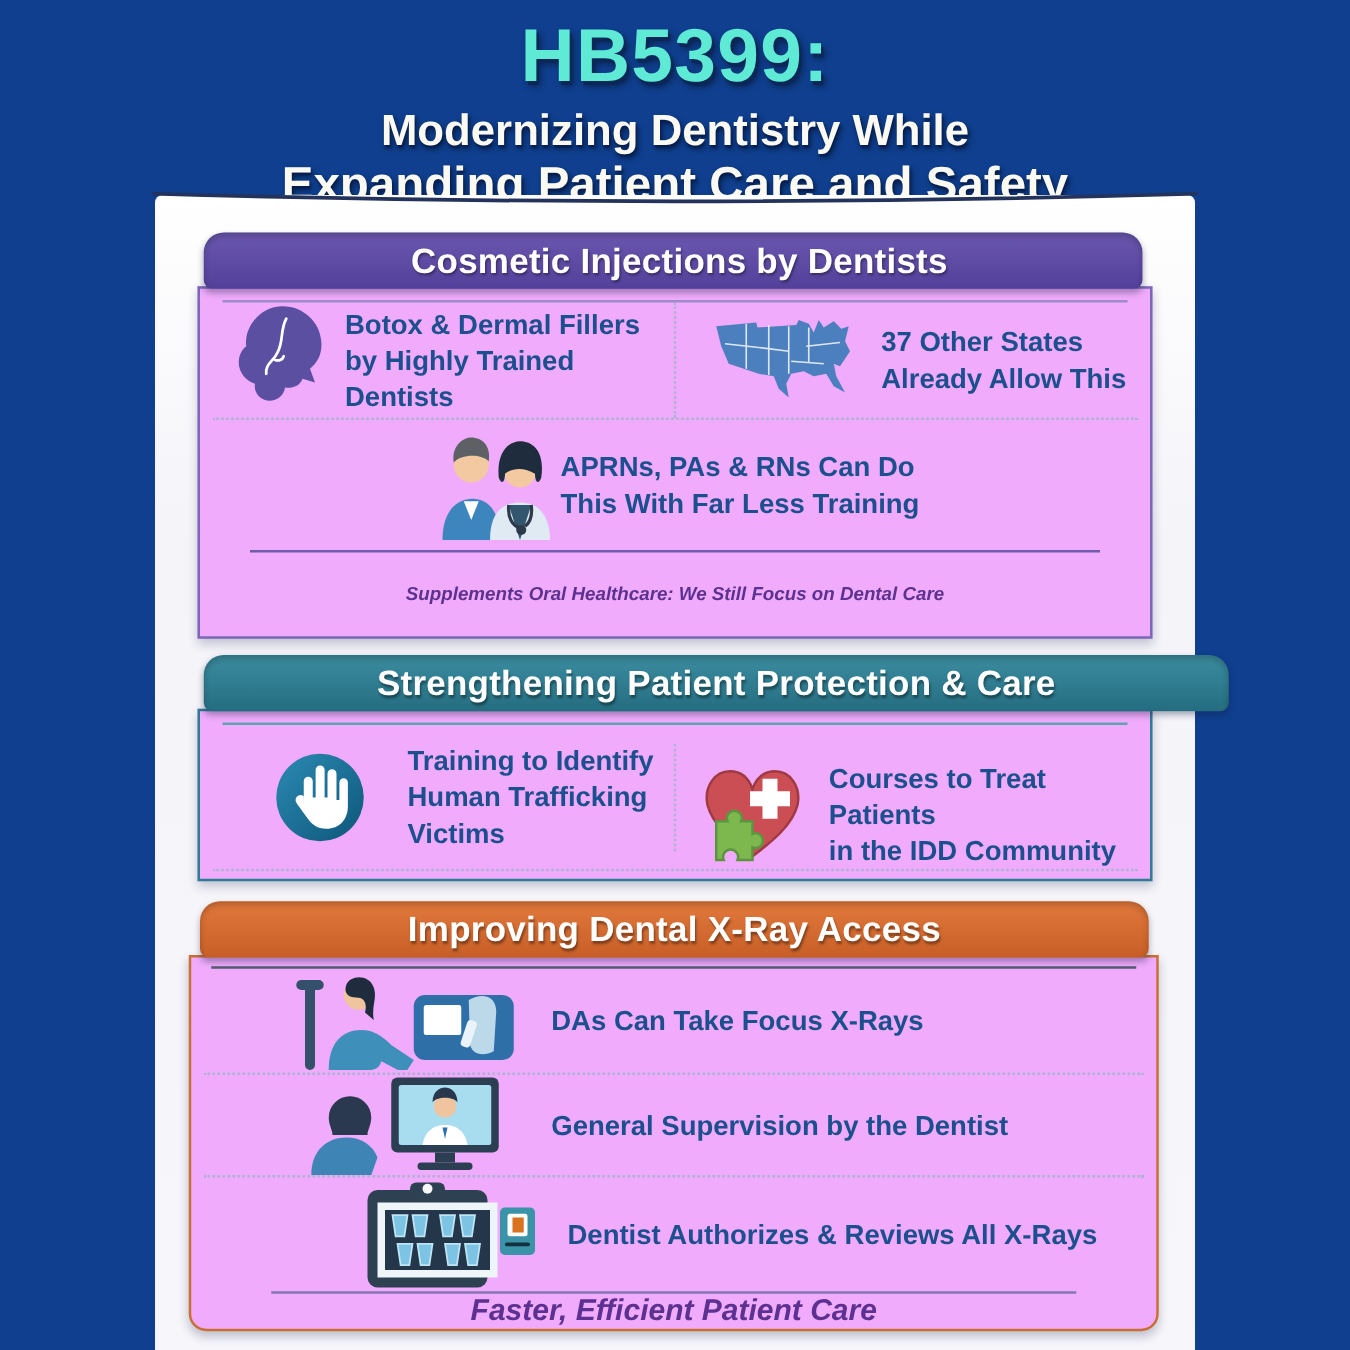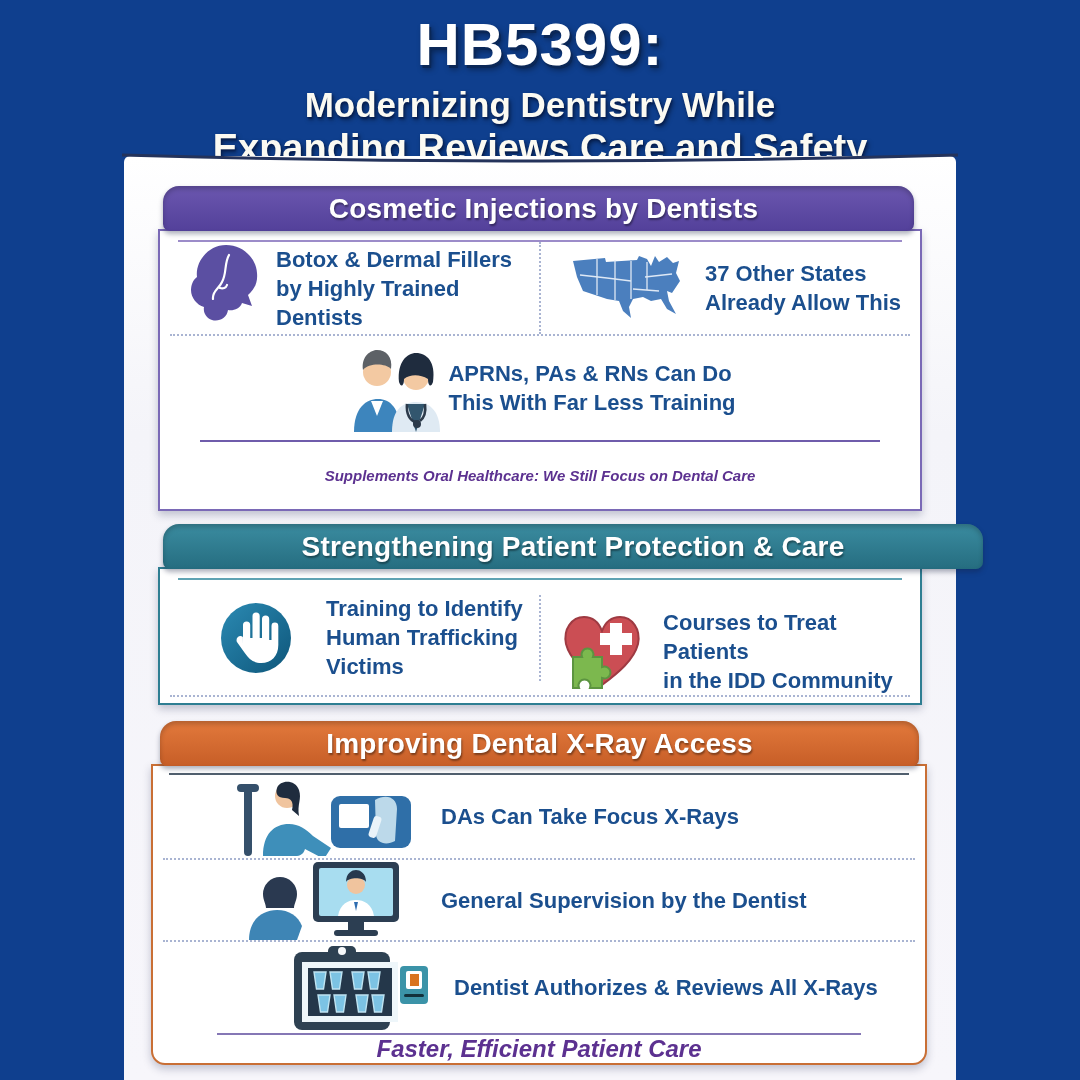--- a/index.html
+++ b/index.html
@@ -3,40 +3,40 @@
 <meta charset="utf-8">
 <style>
   * { margin:0; padding:0; box-sizing:border-box; }
   html,body { width:1080px; height:1080px; }
   body { font-family:"Liberation Sans", sans-serif; background:#0f3f8e; position:relative; overflow:hidden; }
 
   .canvas { position:absolute; inset:0; }
 
   
   .hero { position:absolute; top:10px; left:0; width:100%; text-align:center; }
-  .bill { font-size:60px; font-weight:800; letter-spacing:1px; color:#ffffff;
+  .bill { font-size:60px; font-weight:800; letter-spacing:1px; color:#5eead4;
           text-shadow:2px 3px 0 #0a2757, 3px 4px 6px rgba(0,0,0,.45); }
   .sub1 { margin-top:6px; font-size:35px; font-weight:800; color:#fbfaf2;
           text-shadow:1px 2px 2px rgba(5,25,70,.8), 2px 3px 5px rgba(0,0,0,.4); }
   .sub2 { margin-top:2px; font-size:38px; font-weight:800; color:#fbfaf2;
           text-shadow:1px 2px 2px rgba(5,25,70,.8), 2px 3px 5px rgba(0,0,0,.4); }
 
   
   .sheet { position:absolute; left:124px; top:156px; width:832px; height:924px;
            background:linear-gradient(180deg,#ffffff 0%, #f4f4f9 30%, #f7f6fb 100%);
            border-radius:6px 6px 0 0; }
   .sheet-arc { position:absolute; top:-8px; left:-4px; }
 
   
   .card-header { position:absolute; height:45px; display:flex; align-items:center; justify-content:center;
                  border-radius:16px 16px 7px 7px;
                  box-shadow:inset 0 3px 5px rgba(0,0,0,.22), 0 3px 5px rgba(20,30,60,.35); z-index:3; }
   .card-header .ht { color:#fff; font-size:28px; font-weight:800; letter-spacing:.2px;
                      text-shadow:1px 2px 2px rgba(0,0,0,.4); }
-  .card-body { position:absolute; background:#ffffff; z-index:2;
+  .card-body { position:absolute; background:#f0abfc; z-index:2;
                box-shadow:0 4px 8px rgba(30,40,80,.25); display:flex; flex-direction:column; }
   .toprule { border-top:2px solid; margin:9px 18px 0 18px; }
   .hdot { border-top:2px dotted #a9b4d2; margin:0 10px; }
   .vdot { width:0; border-left:2px dotted #a9b4d2; align-self:center; }
   .itemtxt { color:#1b4f8e; font-weight:700; font-size:22px; line-height:29px; }
   .footer-note { font-style:italic; font-weight:700; color:#5c3190; text-align:center; }
   .solidrule { border-top:2px solid #6f5cab; }
   .cellrow { display:flex; flex:1; }
   .cell { display:flex; align-items:center; }
   .icn { flex:0 0 auto; display:flex; align-items:center; justify-content:center; }
@@ -73,21 +73,21 @@
   .s3-foot { flex:1; display:flex; align-items:center; justify-content:center; font-size:24px; }
 </style>
 </head>
 <body>
 
 <div class="canvas">
 
   <div class="hero">
     <div class="bill">HB5399:</div>
     <div class="sub1">Modernizing Dentistry While</div>
-    <div class="sub2">Expanding Reviews Care and Safety</div>
+    <div class="sub2">Expanding Patient Care and Safety</div>
   </div>
 
   <div class="sheet">
     <svg class="sheet-arc" width="840" height="20">
       <path d="M2 7 Q420 19 838 7" stroke="#24335b" stroke-width="3" fill="none"></path>
     </svg>
   </div>
 
   <div class="card-header s1-header">
     <span class="ht">Cosmetic Injections by Dentists</span>

